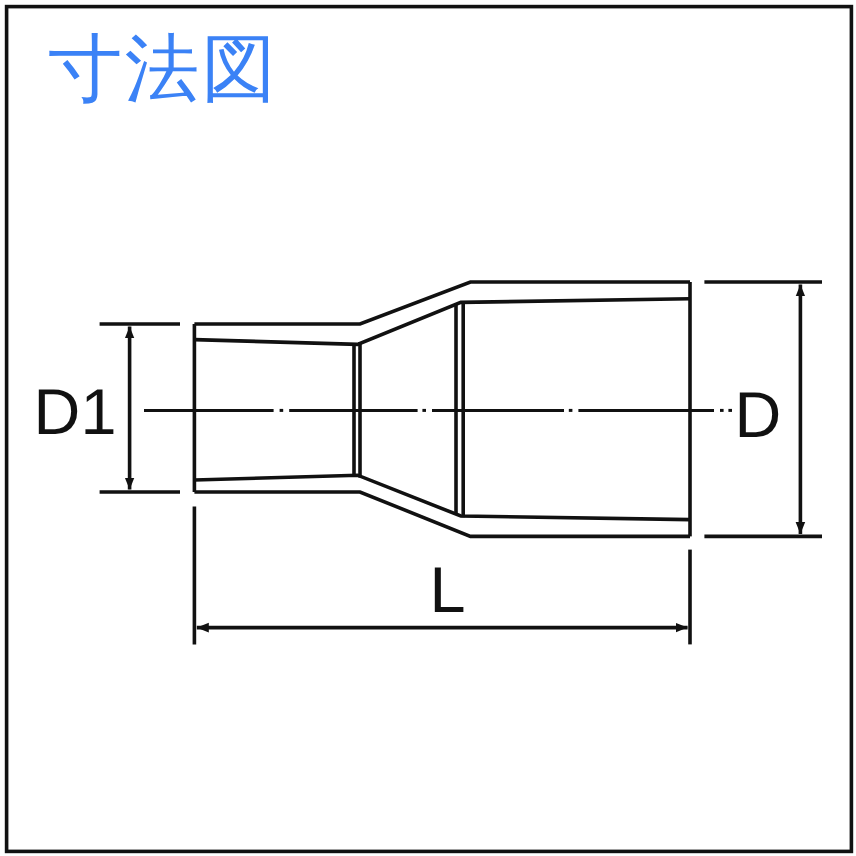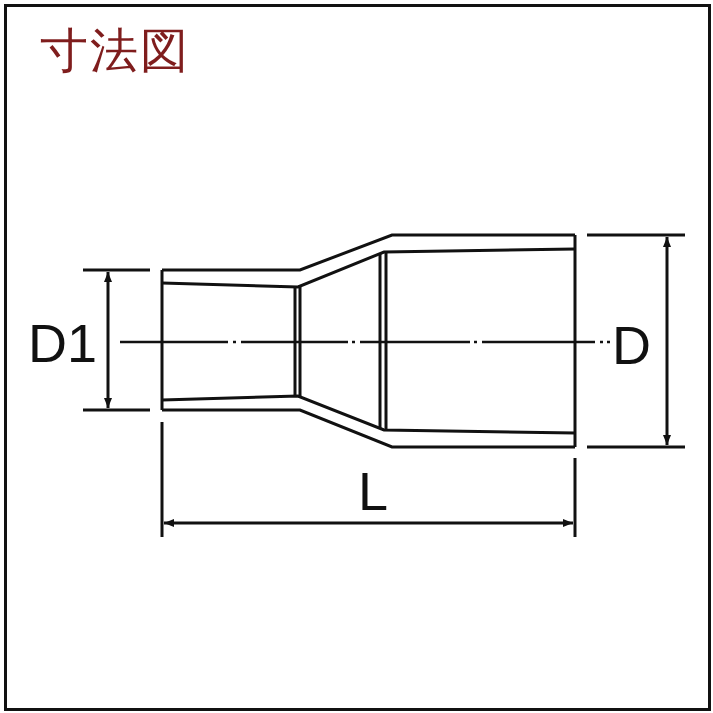--- a/index.html
+++ b/index.html
@@ -3,22 +3,22 @@
 <meta charset="utf-8">
 <style>
   html, body { margin: 0; padding: 0; background: #ffffff; }
   body { width: 713px; height: 713px; position: relative; overflow: hidden; }
   .frame {
     position: absolute; left: 4px; top: 4px; width: 701px; height: 701px;
     border: 3px solid #111111; box-sizing: content-box; background: #ffffff;
   }
   .title {
     position: absolute; left: 40px; top: 26px;
-    font-family: "DejaVu Sans", sans-serif; font-size: 48px; line-height: 1;
-    color: #7f1d1d; letter-spacing: 2px; font-weight: normal;
+    font-family: "DejaVu Sans", sans-serif; font-size: 62px; line-height: 1;
+    color: #3b82f6; letter-spacing: 2px; font-weight: normal;
   }
   svg.drawing { position: absolute; left: 0; top: 0; }
   .lbl { font-family: "Liberation Sans", sans-serif; fill: #111111; }
 </style>
 </head>
 <body>
 
 <div class="frame"></div>
 <div class="title">寸法図</div>
 

